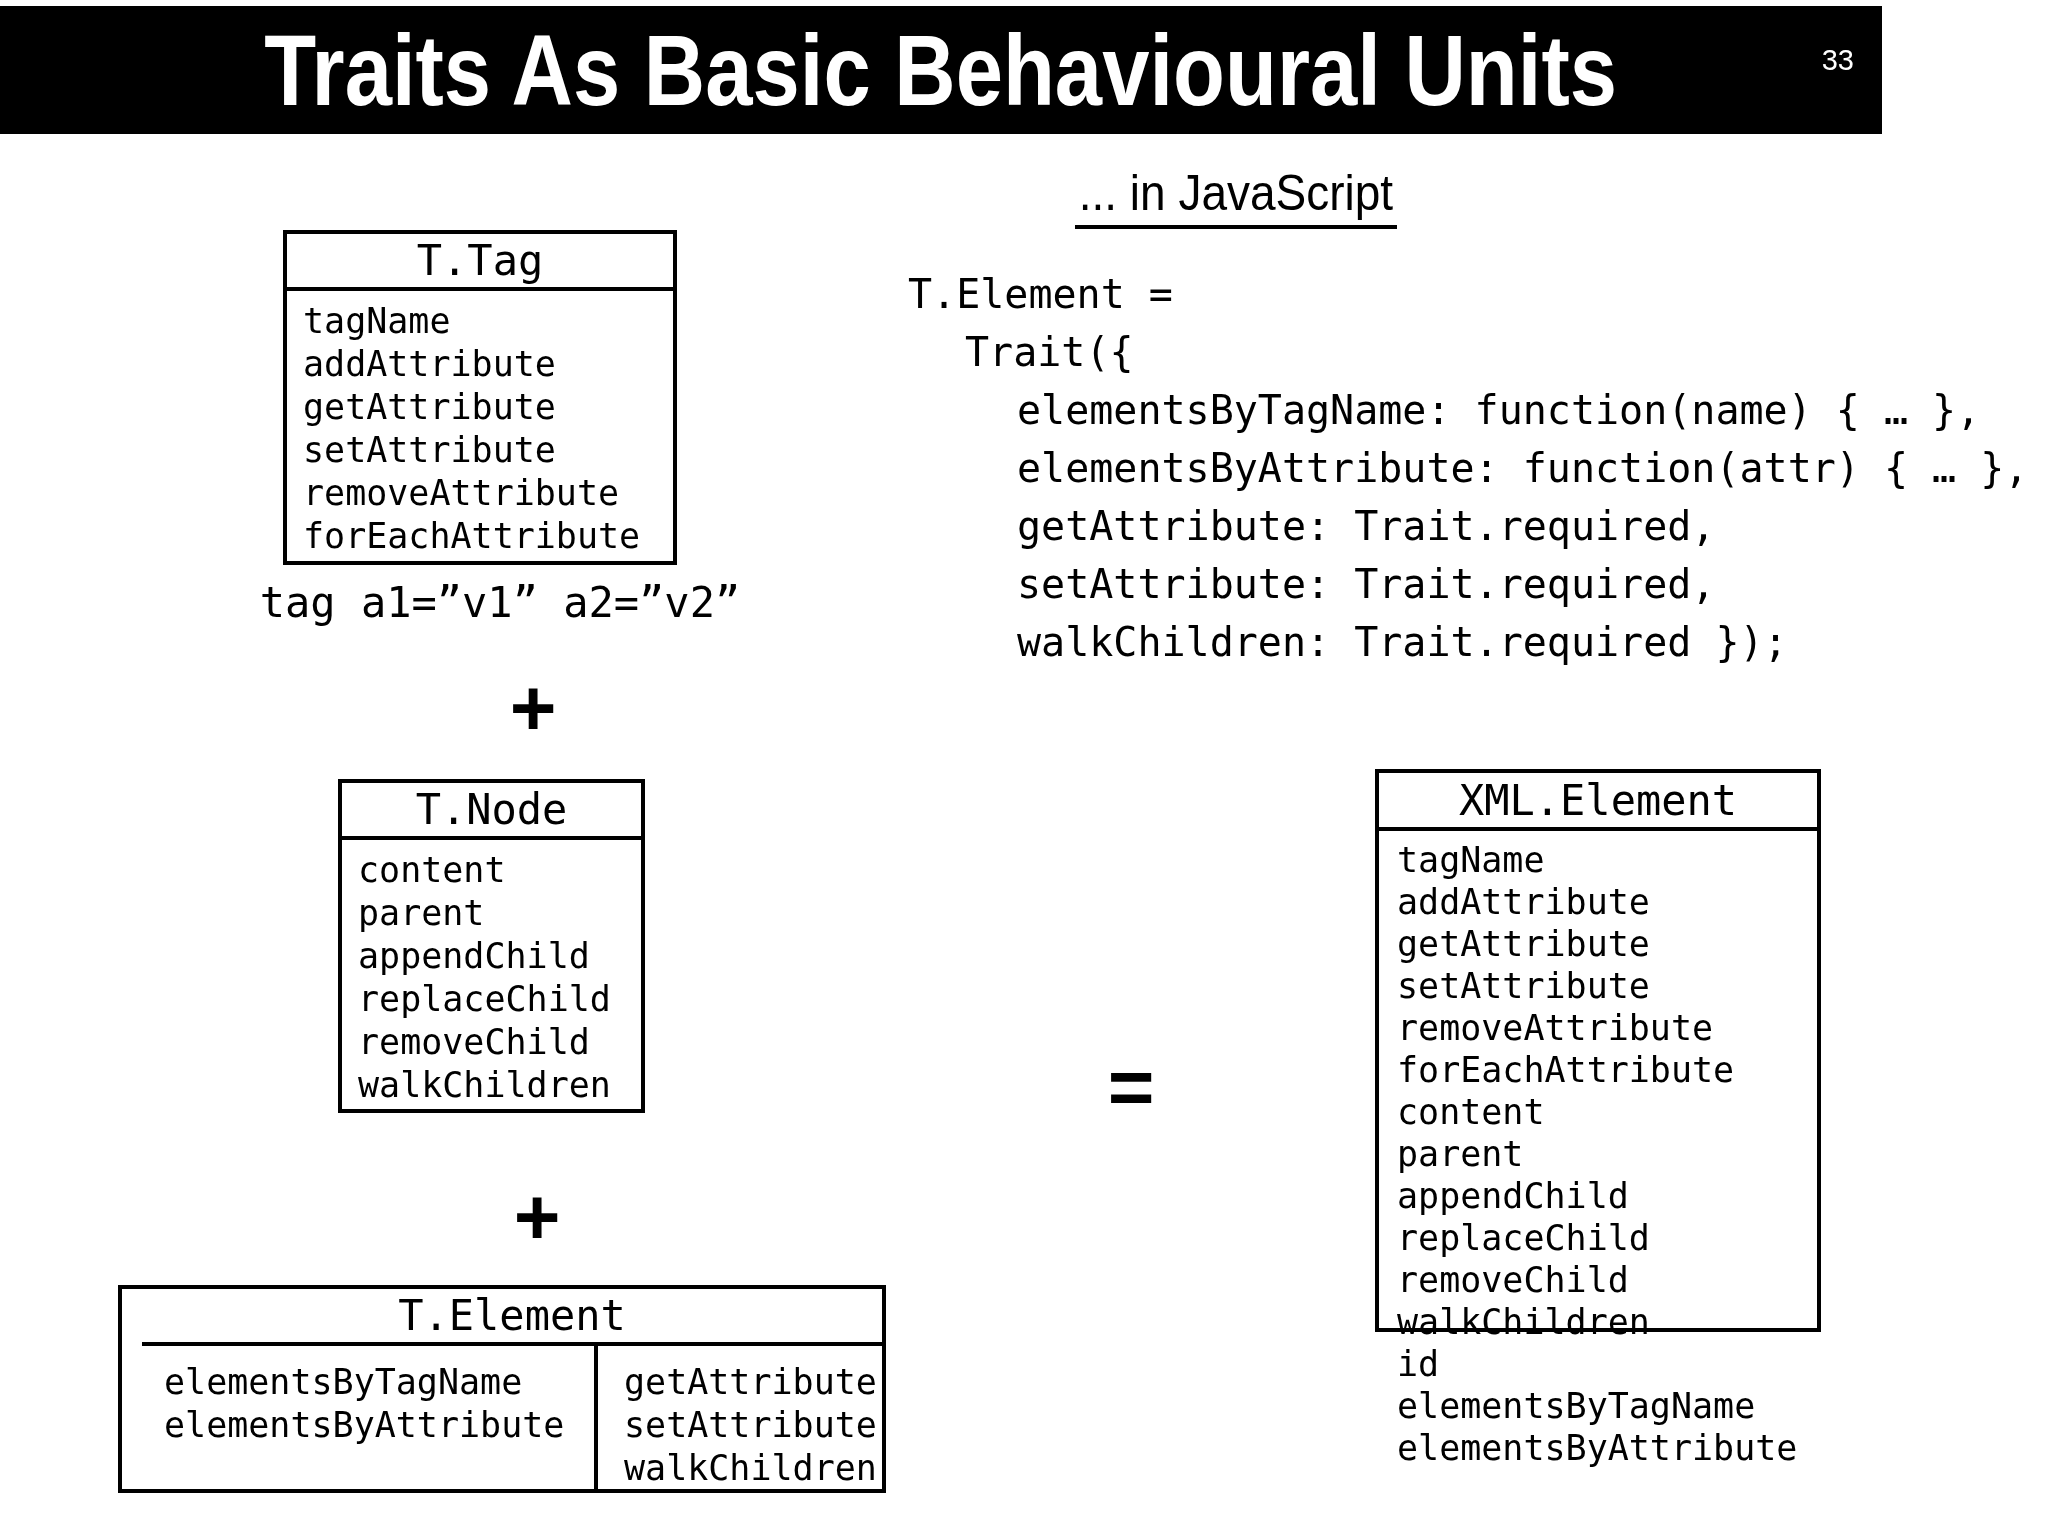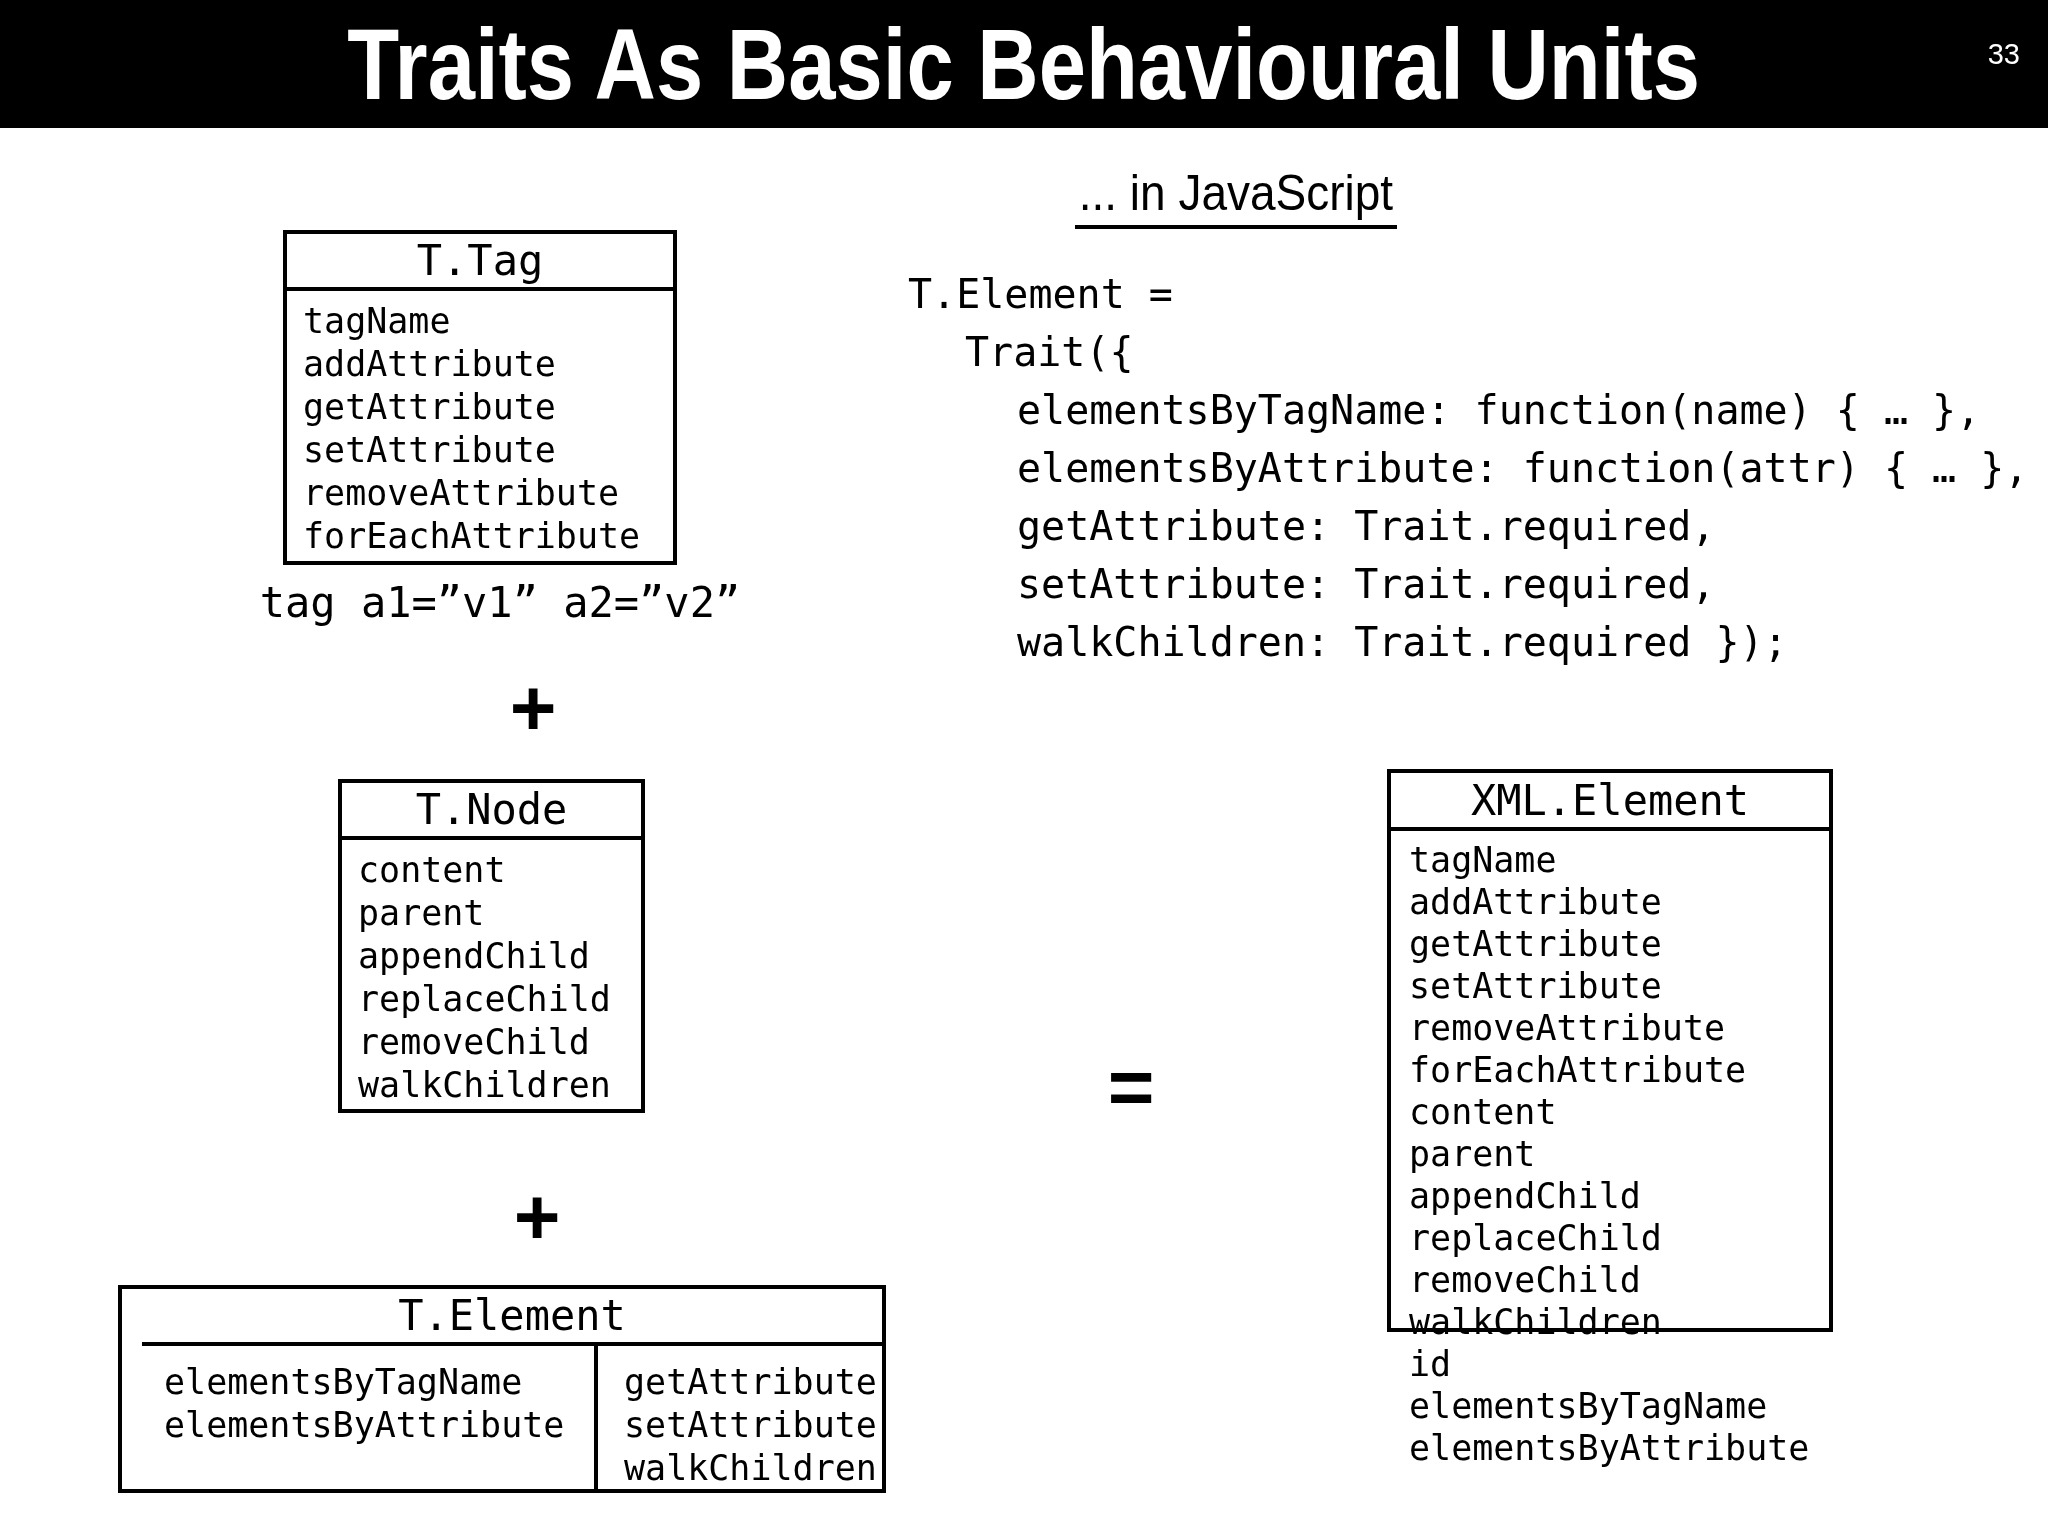--- a/index.html
+++ b/index.html
@@ -1,36 +1,36 @@
 <!DOCTYPE html>
 <html><head>
 <meta charset="utf-8">
 <style>
   html,body{margin:0;padding:0;background:#fff;}
   .slide{position:relative;width:2048px;height:1536px;background:#ffffff;overflow:hidden;
          font-family:"DejaVu Sans Mono",monospace;color:#000;}
 
   
-  .header{position:absolute;left:0;top:0;width:2048px;height:128px;background:#000000;
+  .header{position:absolute;left:0;top:6px;width:1882px;height:128px;background:#000000;
           display:flex;align-items:center;justify-content:center;}
   .header .title{color:#ffffff;font-family:"Liberation Sans",sans-serif;font-weight:bold;
                  font-size:100px;white-space:nowrap;transform:scaleX(.85);transform-origin:center;}
   .header .slide-num{position:absolute;top:40px;right:28px;color:#ffffff;
                      font-family:"Liberation Sans",sans-serif;font-size:29px;line-height:1;}
 
   
   .box{position:absolute;border:4px solid #000;background:#fff;box-sizing:border-box;}
   .box-title{height:53px;border-bottom:4px solid #000;display:flex;align-items:center;
              justify-content:center;font-size:42px;white-space:nowrap;}
   .members{padding:9px 0 0 16px;font-size:35px;line-height:43px;white-space:pre;}
   .members-tight{padding:8px 0 0 18px;font-size:35px;line-height:42px;white-space:pre;}
 
   #t-tag{left:283px;top:198px;width:394px;height:335px;margin-top:32px;}
   #t-node{left:338px;top:779px;width:307px;height:334px;}
-  #xml-element{left:1375px;top:769px;width:446px;height:563px;margin-left:12px;}
+  #xml-element{left:1375px;top:769px;width:446px;height:563px;}
   #xml-element .box-title{height:54px;}
 
   #t-element{left:118px;top:1285px;width:768px;height:208px;padding-left:20px;}
   #t-element .cols{display:flex;height:143px;}
   #t-element .col-left{width:456px;border-right:4px solid #000;box-sizing:border-box;
                        padding:15px 0 0 22px;font-size:35px;line-height:43px;white-space:pre;}
   #t-element .col-right{flex:1;padding:15px 0 0 26px;font-size:35px;line-height:43px;white-space:pre;}
 
   
   .tag-example{position:absolute;left:200px;top:578px;width:600px;text-align:center;

